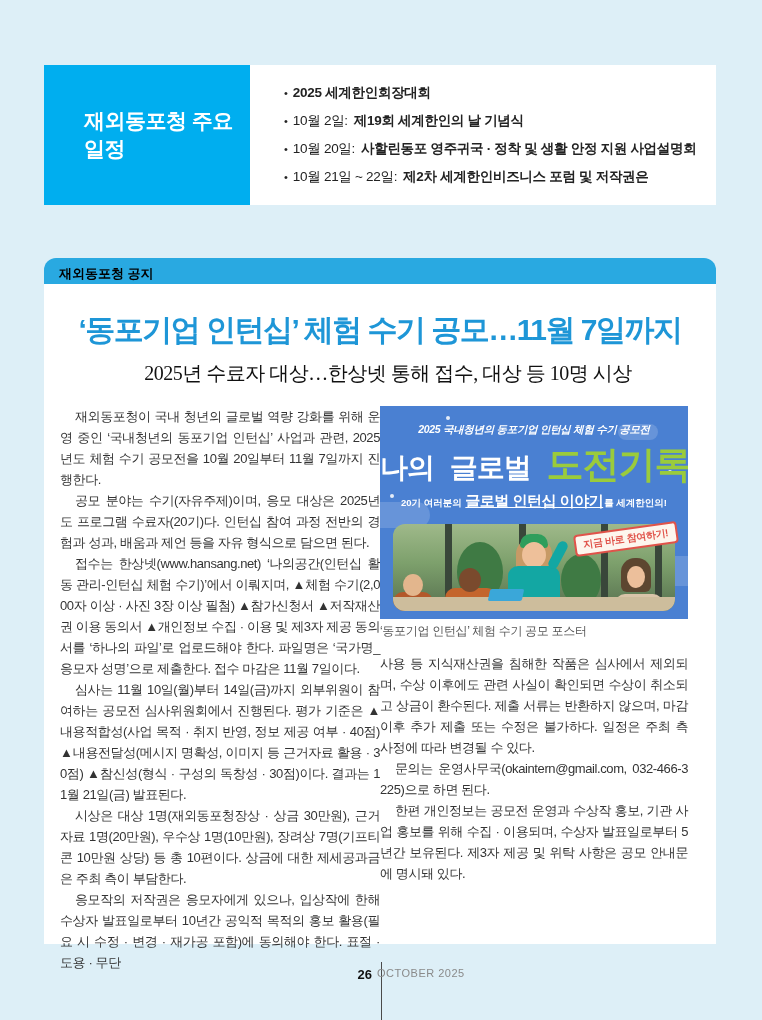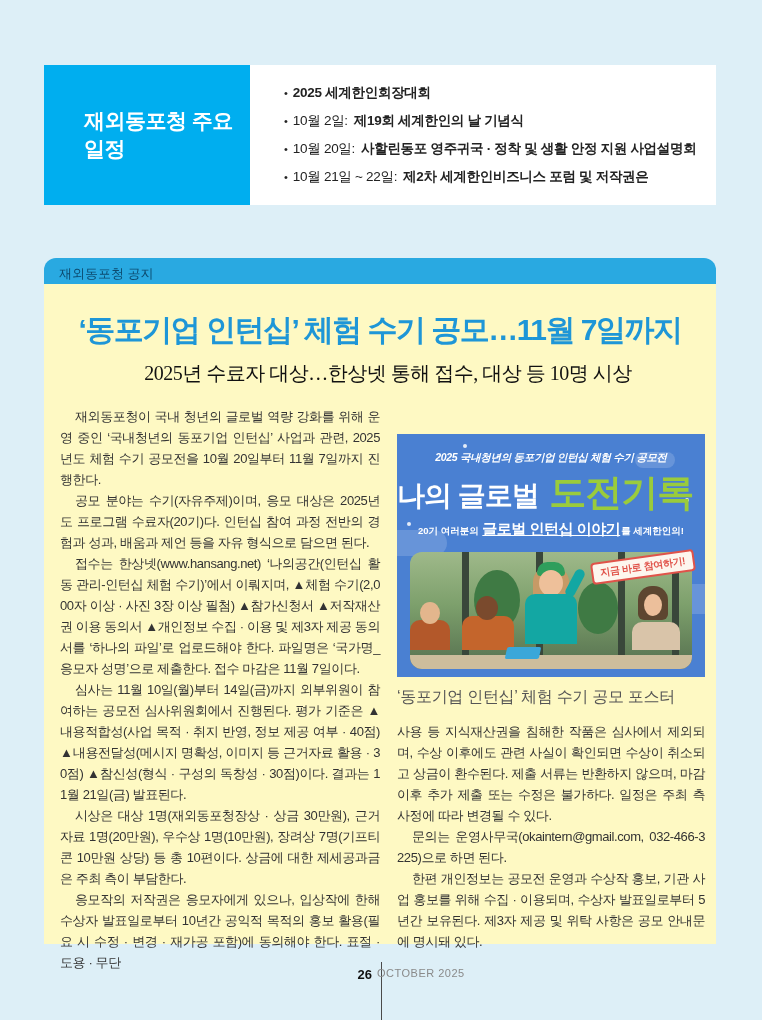--- a/index.html
+++ b/index.html
@@ -15,42 +15,42 @@
   
   .schedule{position:absolute;left:44px;top:65px;width:672px;height:140px;display:flex;}
   .schedule-title{width:206px;background:var(--accent-cyan);color:#fff;display:flex;align-items:center;justify-content:center;font-size:21px;font-weight:bold;letter-spacing:-0.5px;padding-left:40px;}
   .schedule-list{flex:1;background:#fff;display:flex;flex-direction:column;justify-content:center;padding-left:34px;padding-right:10px;}
   .sched-item{display:flex;align-items:baseline;font-size:13.5px;color:#222;line-height:27px;white-space:nowrap;}
   .sched-item .bullet{font-size:11px;margin-right:5px;color:#222;}
   .sched-item .date{font-weight:normal;margin-right:6px;letter-spacing:-0.3px;}
   .sched-item .event{font-weight:bold;letter-spacing:-0.3px;}
 
   
-  .notice-banner{position:absolute;left:44px;top:258px;width:672px;height:32px;background:var(--banner-blue);border-radius:12px 12px 0 0;color:#0c4a6e;font-size:13px;font-weight:normal;display:flex;align-items:center;padding-left:15px;}
-  .card{position:absolute;left:44px;top:284px;width:672px;height:660px;background:#fef9c3;}
+  .notice-banner{position:absolute;left:44px;top:258px;width:672px;height:32px;background:var(--banner-blue);border-radius:12px 12px 0 0;color:#000000;font-size:13px;font-weight:bold;display:flex;align-items:center;padding-left:15px;}
+  .card{position:absolute;left:44px;top:284px;width:672px;height:660px;background:#ffffff;}
   .headline{margin-top:26px;text-align:center;font-size:30px;font-weight:bold;color:var(--headline-blue);letter-spacing:-1.5px;}
   .subtitle{margin-top:9px;text-align:center;font-family:"Liberation Serif","DejaVu Serif",serif;font-size:20px;color:#111;letter-spacing:-0.5px;padding-left:16px;}
-  .columns{display:flex;margin-top:19px;padding:0 11px 0 16px;gap:17px;}
+  .columns{display:flex;margin-top:19px;padding:0 11px 0 16px;}
   .col-left{width:320px;}
   .col-right{width:308px;}
   .col p{font-size:13px;line-height:21px;color:var(--body-text);text-align:justify;text-indent:15px;word-break:break-all;letter-spacing:-0.4px;}
   .col p.no-indent{text-indent:0;}
 
   
-  .poster{position:relative;width:308px;height:243px;background:var(--poster-blue);overflow:hidden;margin-top:28px;}
+  .poster{position:relative;width:308px;height:213px;background:var(--poster-blue);overflow:hidden;}
   .cloud{position:absolute;background:rgba(255,255,255,0.16);border-radius:50px;}
   .cloud.c1{width:70px;height:26px;left:-20px;top:96px;}
   .cloud.c2{width:80px;height:30px;right:-24px;top:150px;}
   .cloud.c3{width:40px;height:16px;right:30px;top:18px;}
   .star{position:absolute;width:4px;height:4px;border-radius:50%;background:rgba(255,255,255,0.85);}
   .star.s1{left:66px;top:10px;}
   .star.s2{left:10px;top:88px;}
   .star.s3{right:16px;top:64px;}
   .poster-kicker{margin-top:17px;text-align:center;color:#fff;font-size:10.5px;font-weight:bold;font-style:italic;letter-spacing:-0.3px;position:relative;}
-  .poster-title{margin-top:3px;white-space:nowrap;position:relative;}
+  .poster-title{margin-top:3px;white-space:nowrap;position:relative;font-family:Liberation Mono, monospace;}
   .poster-title .t-white{color:#fff;font-size:28px;font-weight:bold;letter-spacing:-1px;}
   .poster-title .t-green{color:var(--poster-green);font-size:37px;font-weight:bold;letter-spacing:-1px;margin-left:6px;}
   .poster-sub{margin-top:2px;text-align:center;color:#fff;position:relative;white-space:nowrap;}
   .poster-sub .small{font-size:9.5px;font-weight:bold;}
   .poster-sub .big{font-size:15px;font-weight:bold;text-decoration:underline;letter-spacing:-0.5px;margin:0 1px;}
   .poster-photo{position:absolute;left:13px;right:13px;top:118px;bottom:8px;border-radius:12px;overflow:hidden;background:linear-gradient(180deg,#9fb98a 0%,#7da06c 45%,#56704f 100%);}
   .win-bar{position:absolute;top:0;bottom:0;width:7px;background:#39473a;}
   .wb1{left:52px;} .wb2{left:126px;} .wb3{left:208px;} .wb4{left:262px;}
   .plant{position:absolute;background:#3f7a44;border-radius:50%;}
   .pl1{width:46px;height:60px;left:64px;top:18px;}
@@ -67,21 +67,21 @@
   .man-torso{width:52px;height:34px;left:52px;top:64px;background:#c4652c;}
   
   .man2-head{width:20px;height:22px;left:10px;top:50px;background:#e3b68d;}
   .man2-torso{width:40px;height:30px;left:0px;top:68px;background:#b3582a;}
   .wom2-hair{position:absolute;width:30px;height:34px;left:228px;top:34px;background:#5d4630;border-radius:14px 14px 6px 6px;}
   .wom2-face{position:absolute;width:18px;height:22px;left:234px;top:42px;background:#ecbf9b;border-radius:50%;}
   .wom2-torso{width:48px;height:28px;left:222px;top:70px;background:#d9c4a9;}
   .table{position:absolute;left:0;right:0;bottom:0;height:14px;background:#cdbd9c;}
   .laptop{position:absolute;width:34px;height:12px;left:96px;bottom:10px;background:#3aa7d9;border-radius:2px;transform:skewX(-12deg);}
   .poster-badge{position:absolute;right:10px;top:122px;transform:rotate(-8deg);background:#fdf6ee;border:2px solid var(--badge-red);color:var(--badge-red);font-size:10px;font-weight:bold;padding:2px 7px;border-radius:4px;letter-spacing:-0.3px;white-space:nowrap;}
-  .caption{margin-top:10px;margin-bottom:13px;font-size:16px;color:#555;letter-spacing:-0.3px;}
+  .caption{margin-top:4px;margin-bottom:13px;font-size:12px;color:#555;letter-spacing:-0.3px;}
 
   
   .footer-number{position:absolute;top:967px;left:340px;width:32px;text-align:right;font-size:13px;font-weight:bold;color:#111;}
   .footer-rule{position:absolute;top:962px;left:381px;width:1px;height:58px;background:#4a4a4a;}
   .footer-issue{position:absolute;top:967px;left:377px;font-size:11px;color:var(--footer-gray);letter-spacing:0.5px;}
 </style>
 </head>
 <body>
 
 <div class="page">

